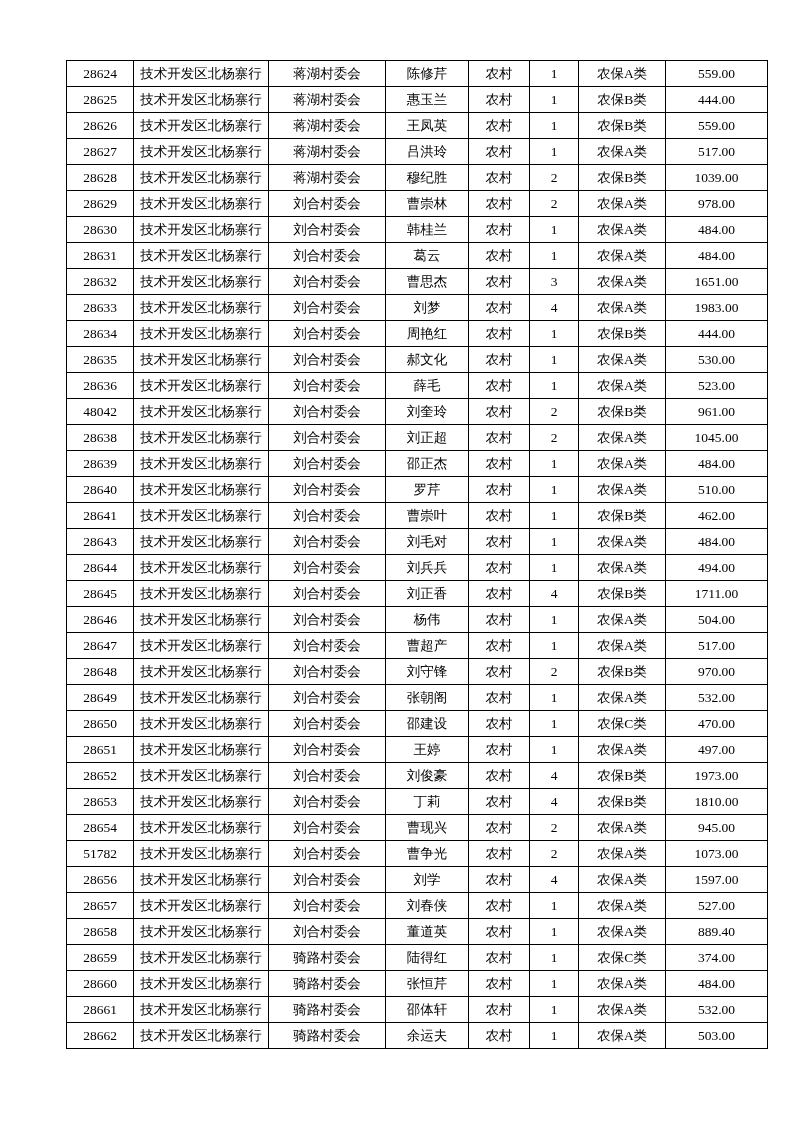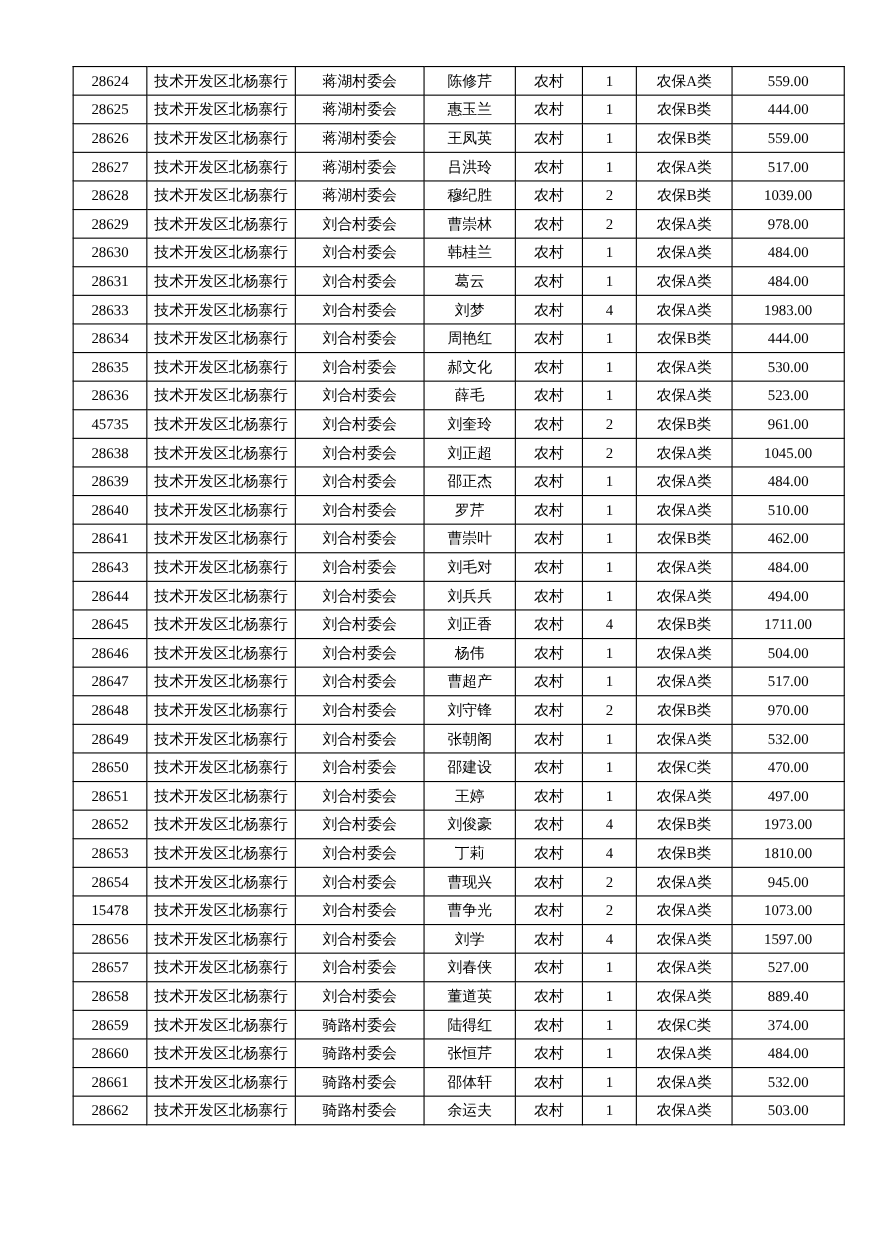--- a/index.html
+++ b/index.html
@@ -125,20 +125,30 @@
           <td class="c-id">28631</td>
           <td class="c-org">技术开发区北杨寨行</td>
           <td class="c-village">刘合村委会</td>
           <td class="c-name">葛云</td>
           <td class="c-type">农村</td>
           <td class="c-count">1</td>
           <td class="c-cat">农保A类</td>
           <td class="c-amount">484.00</td>
         </tr>
         <tr>
+          <td class="c-id">28632</td>
+          <td class="c-org">技术开发区北杨寨行</td>
+          <td class="c-village">刘合村委会</td>
+          <td class="c-name">曹思杰</td>
+          <td class="c-type">农村</td>
+          <td class="c-count">3</td>
+          <td class="c-cat">农保A类</td>
+          <td class="c-amount">1651.00</td>
+        </tr>
+        <tr>
           <td class="c-id">28633</td>
           <td class="c-org">技术开发区北杨寨行</td>
           <td class="c-village">刘合村委会</td>
           <td class="c-name">刘梦</td>
           <td class="c-type">农村</td>
           <td class="c-count">4</td>
           <td class="c-cat">农保A类</td>
           <td class="c-amount">1983.00</td>
         </tr>
         <tr>
@@ -165,21 +175,21 @@
           <td class="c-id">28636</td>
           <td class="c-org">技术开发区北杨寨行</td>
           <td class="c-village">刘合村委会</td>
           <td class="c-name">薛毛</td>
           <td class="c-type">农村</td>
           <td class="c-count">1</td>
           <td class="c-cat">农保A类</td>
           <td class="c-amount">523.00</td>
         </tr>
         <tr>
-          <td class="c-id">45735</td>
+          <td class="c-id">48042</td>
           <td class="c-org">技术开发区北杨寨行</td>
           <td class="c-village">刘合村委会</td>
           <td class="c-name">刘奎玲</td>
           <td class="c-type">农村</td>
           <td class="c-count">2</td>
           <td class="c-cat">农保B类</td>
           <td class="c-amount">961.00</td>
         </tr>
         <tr>
           <td class="c-id">28638</td>
@@ -335,21 +345,21 @@
           <td class="c-id">28654</td>
           <td class="c-org">技术开发区北杨寨行</td>
           <td class="c-village">刘合村委会</td>
           <td class="c-name">曹现兴</td>
           <td class="c-type">农村</td>
           <td class="c-count">2</td>
           <td class="c-cat">农保A类</td>
           <td class="c-amount">945.00</td>
         </tr>
         <tr>
-          <td class="c-id">15478</td>
+          <td class="c-id">51782</td>
           <td class="c-org">技术开发区北杨寨行</td>
           <td class="c-village">刘合村委会</td>
           <td class="c-name">曹争光</td>
           <td class="c-type">农村</td>
           <td class="c-count">2</td>
           <td class="c-cat">农保A类</td>
           <td class="c-amount">1073.00</td>
         </tr>
         <tr>
           <td class="c-id">28656</td>

